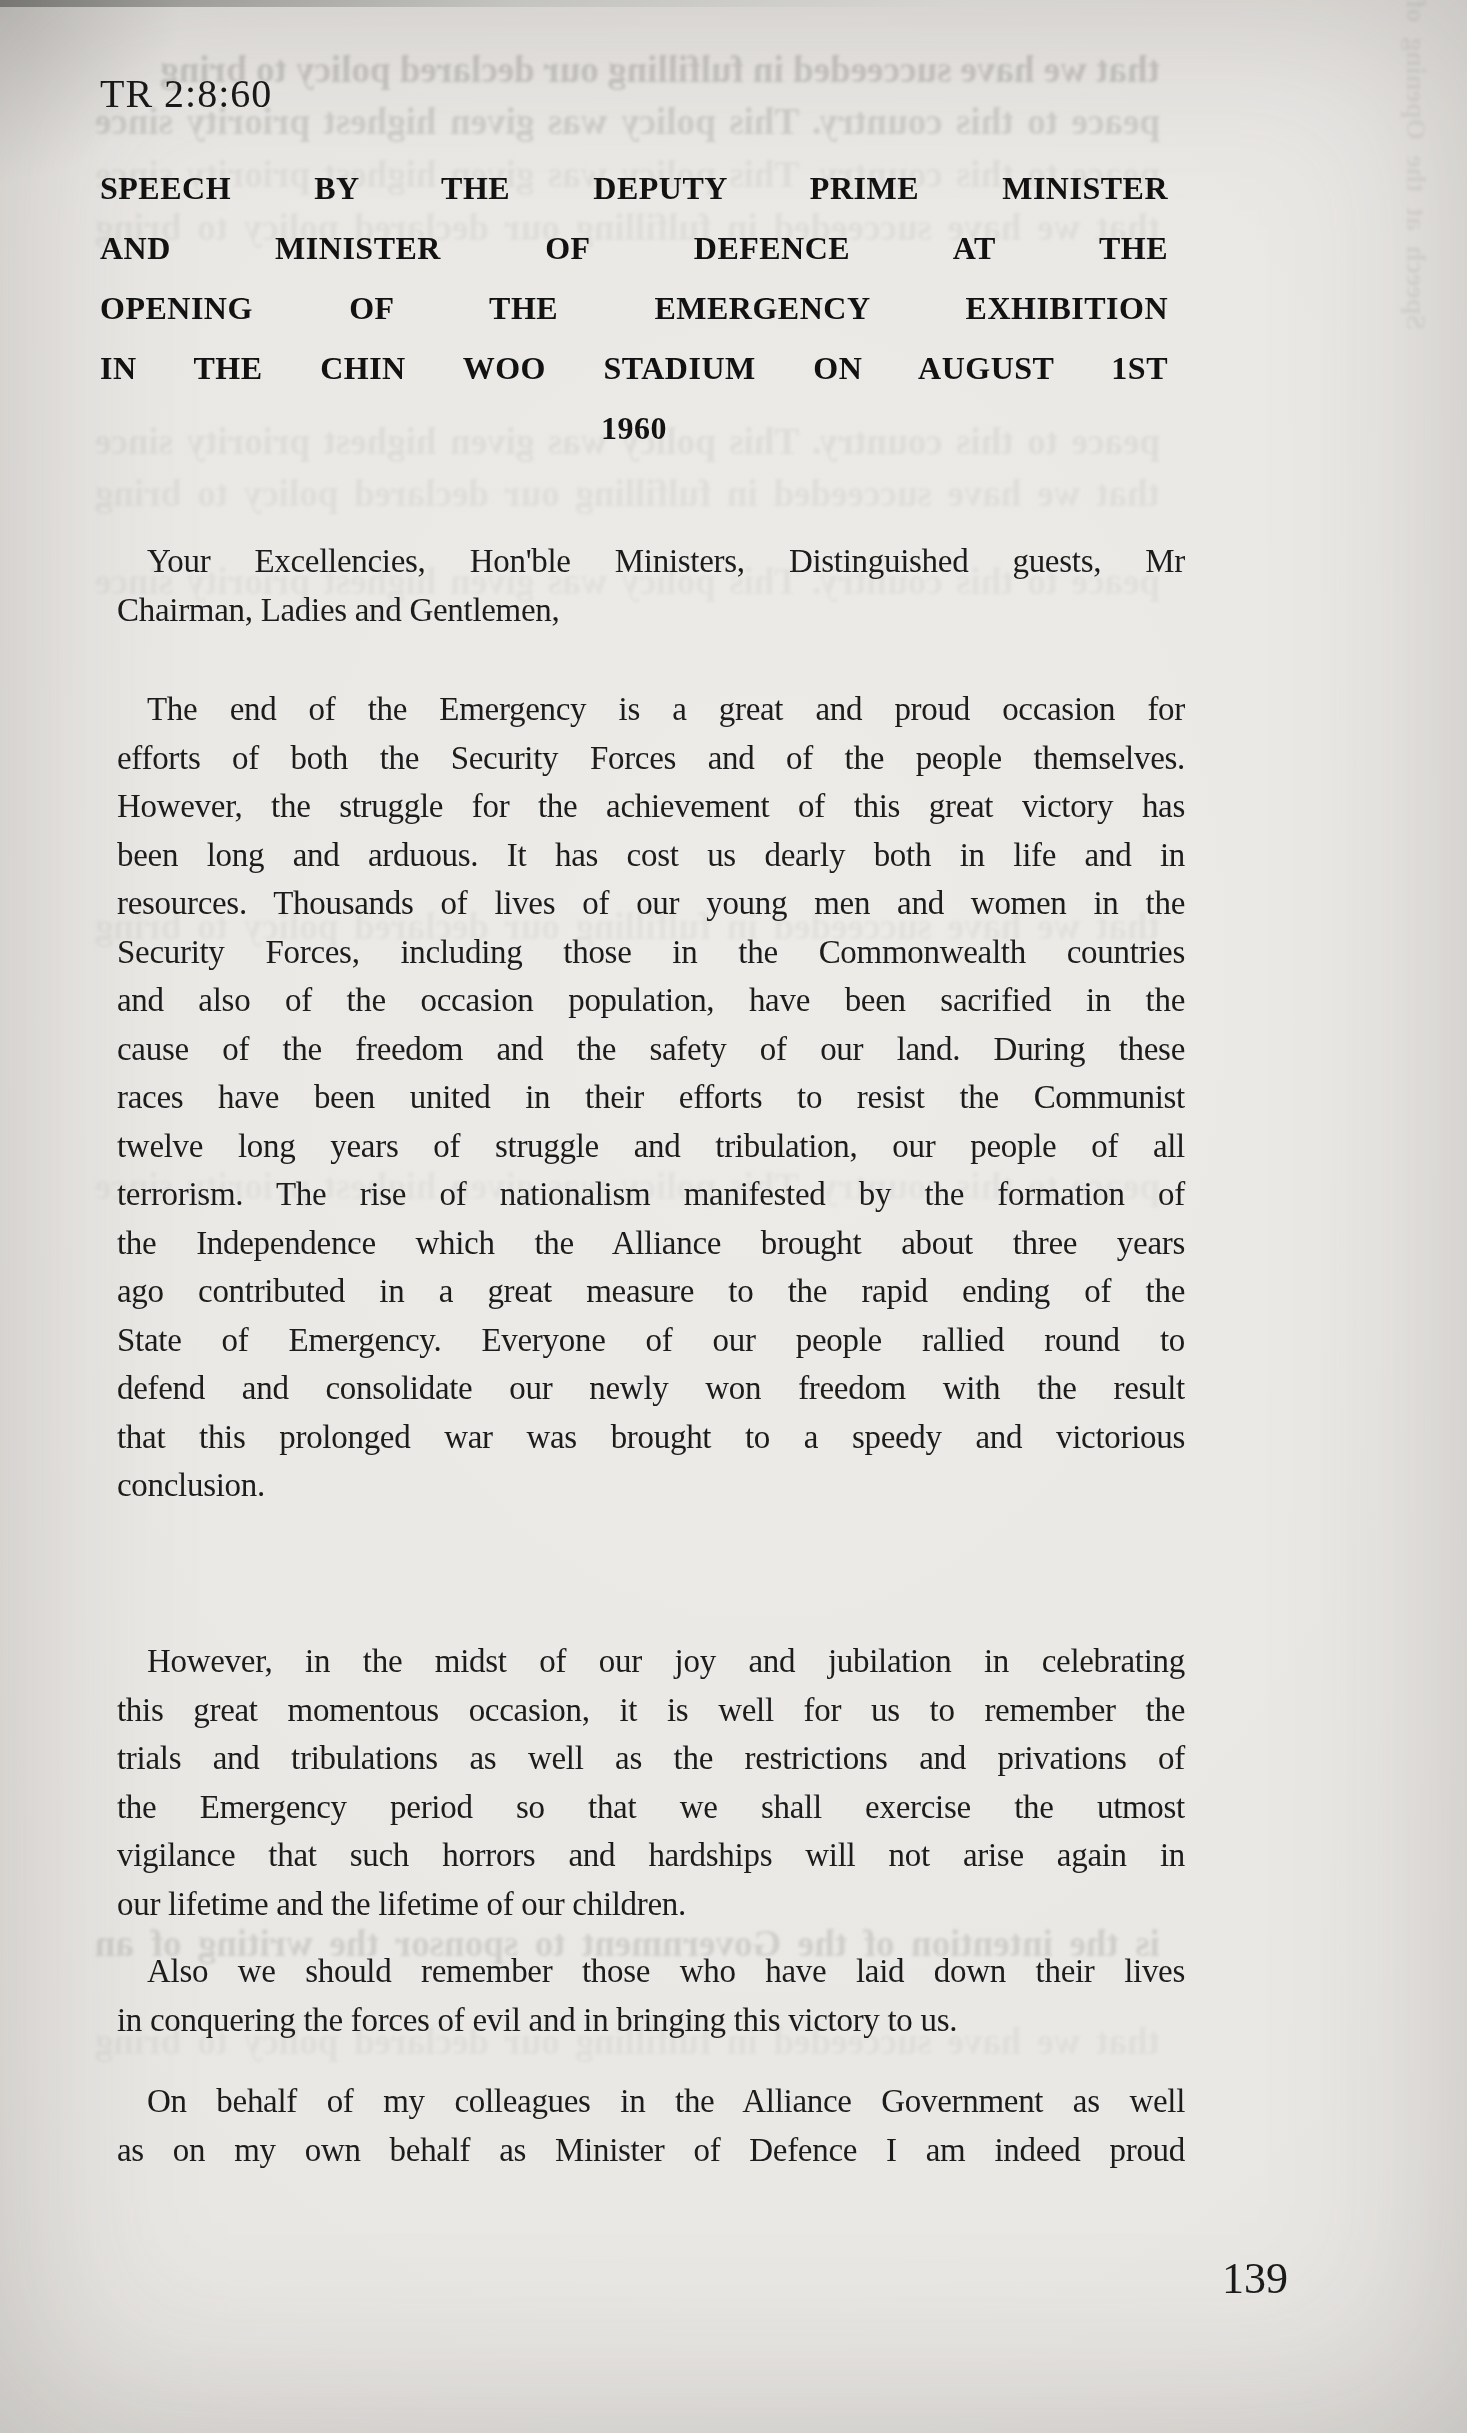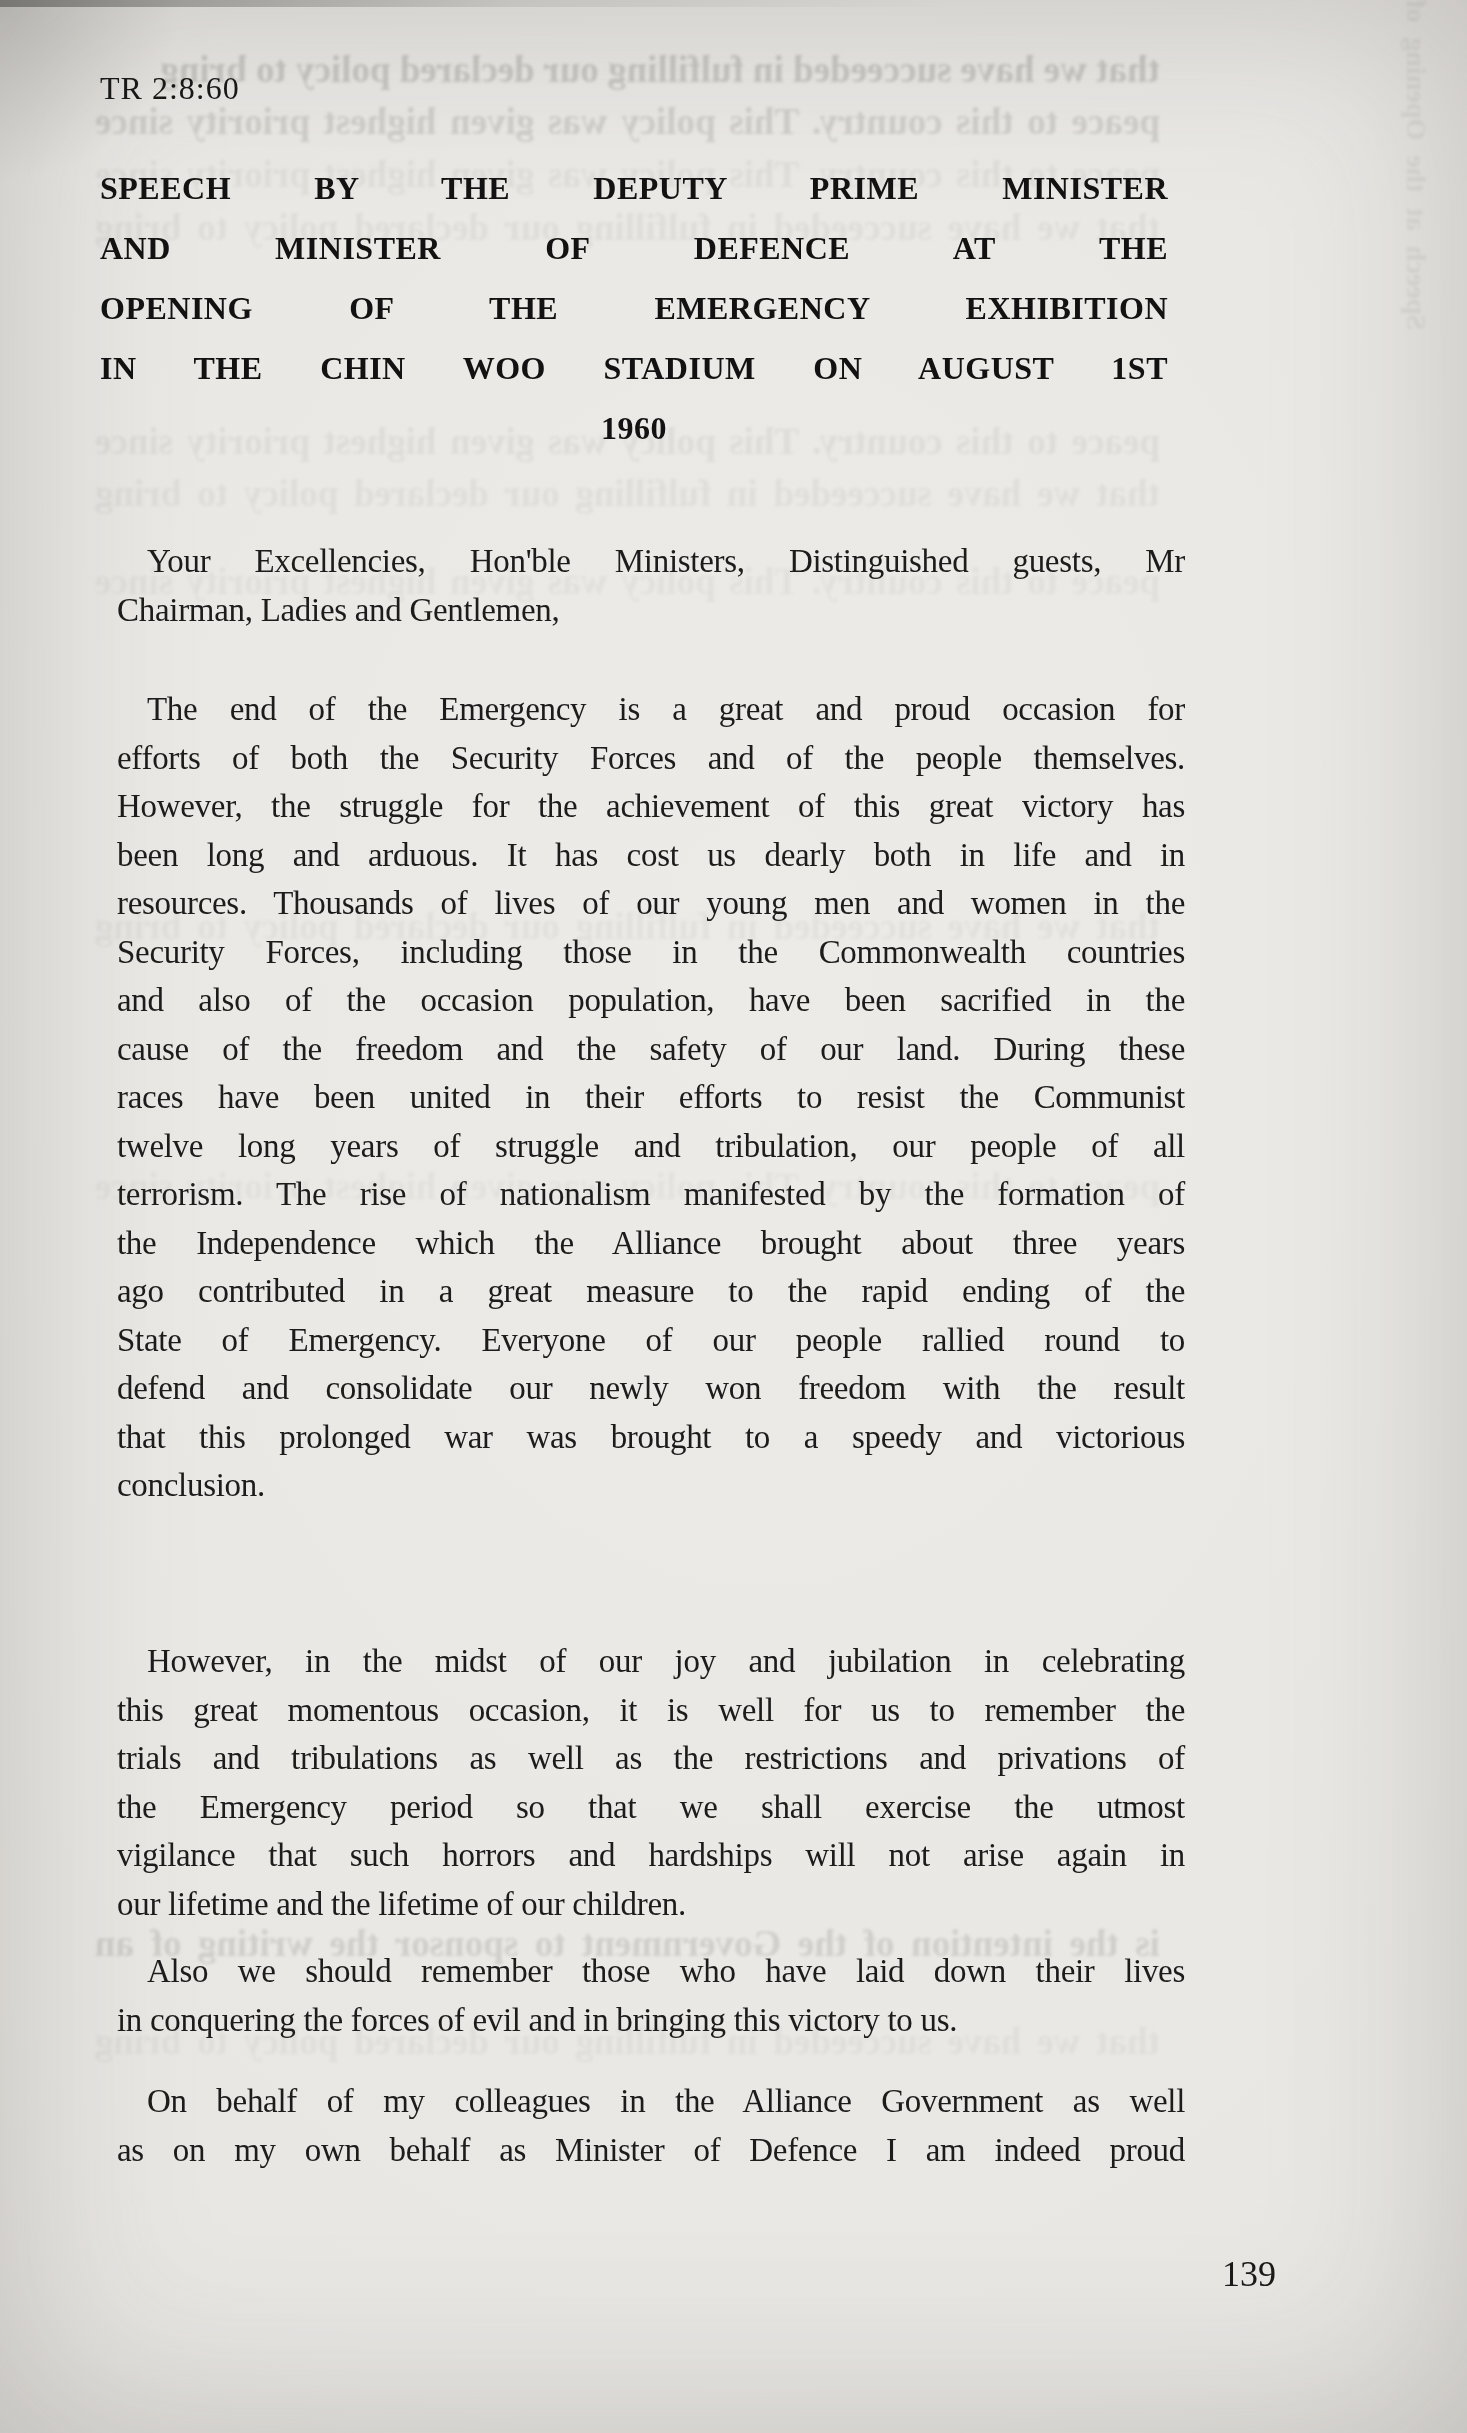--- a/index.html
+++ b/index.html
@@ -30,21 +30,21 @@
     filter: blur(1.6px);
     text-align: justify;
     text-align-last: justify;
     white-space: nowrap;
     font-weight: bold;
   }
 
   
   .ref {
     position: absolute; top: 70px; left: 100px;
-    font-size: 32px; letter-spacing: 1px; color: #181818;
+    font-size: 40px; letter-spacing: 1px; color: #181818;
   }
   .title {
     position: absolute; top: 158px; left: 100px; width: 1068px;
     font-size: 32px; font-weight: bold; line-height: 60px;
     color: #121212; letter-spacing: 0.5px;
   }
   .title .line { text-align: justify; text-align-last: justify; }
   .title .line.last { text-align-last: center; }
 
   .block {
@@ -58,21 +58,21 @@
   .block .line.indent { text-indent: 30px; }
 
   .salutation { top: 537px; }
   .para-1 { top: 685px; }
   .para-2 { top: 1637px; }
   .para-3 { top: 1947px; }
   .para-4 { top: 2077px; }
 
   .page-number {
     position: absolute; top: 2253px; left: 1222px;
-    font-size: 36px; color: #1a1a1a;
+    font-size: 44px; color: #1a1a1a;
   }
 </style>
 </head>
 <body>
 
 <div class="vignette"></div>
 <div class="scan-edge-top"></div>
 
 <div id="ghost-layer">
     <div class="ghost" style="left: 330px; top: 48px; width: 830px; font-size: 37px; opacity: 0.22; transform: scaleX(-1);">that we have succeeded in fulfilling our declared policy to bring</div>

